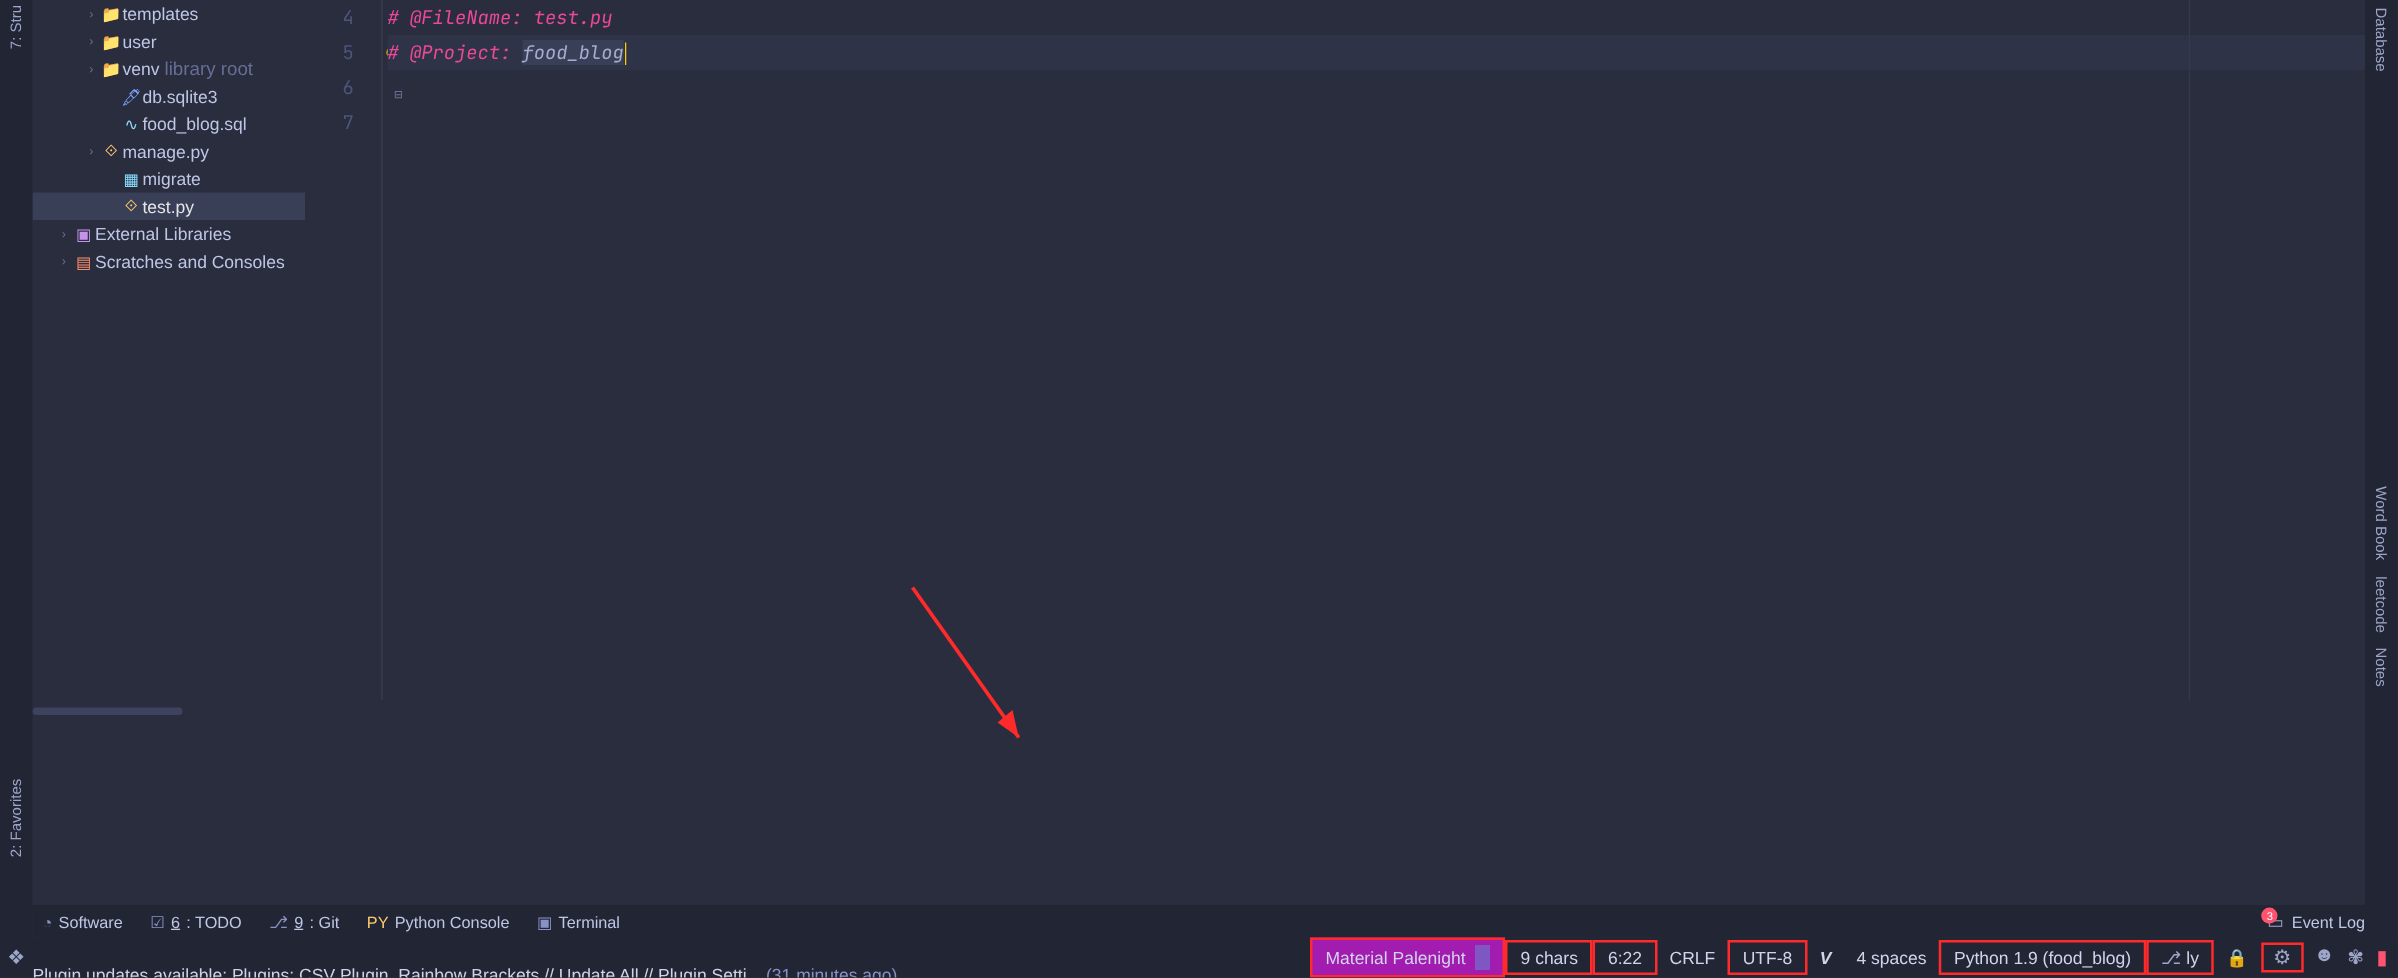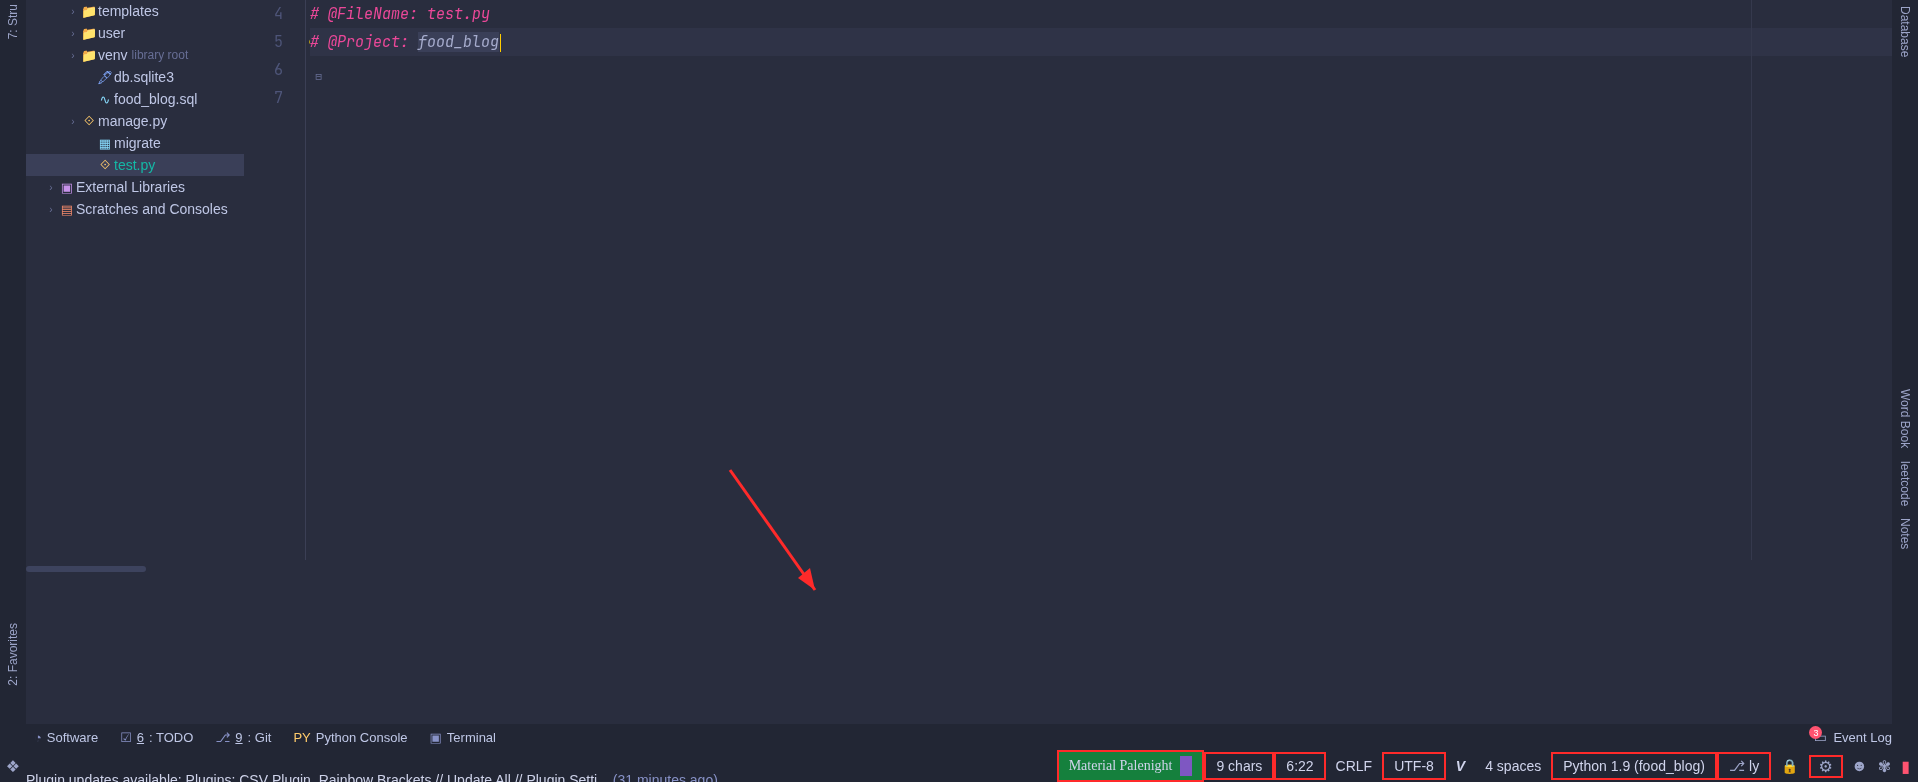--- a/index.html
+++ b/index.html
@@ -91,22 +91,22 @@
     text-align: center;
     font-size: 13px;
   }
   .folder-y { color: #ffcb6b; }
   .folder-b { color: #82aaff; }
   .py-ico { color: #ffcb6b; }
   .sql-ico { color: #89ddff; }
   .db-ico { color: #82aaff; }
   .lib-ico { color: #c792ea; }
   .scr-ico { color: #f78c6c; }
-  .hint-lib { color: #676e95; font-size: 12px; margin-left: 4px;}
-  .filename-sel { color: #14b8a6; }
+  .hint-lib { color: #676e95; font-size: 15px; margin-left: 4px;}
+  .filename-sel { color: #e5e5e5; }
   .tree-scrollbar {
     position: absolute;
     left: 26px; bottom: 210px;
     width: 120px; height: 6px;
     background: #4e5579;
     border-radius: 3px;
     opacity: .55;
   }
   
   .editor {
@@ -223,21 +223,21 @@
   }
   .status-bar .msg { white-space:nowrap; padding-right:6px;margin-top:28px;}
   .status-bar .msg .time { color:#8892c7; }
   .status-bar .spacer { flex:1; }
   .status-seg {
     padding: 4px 10px;
     color: #d0d4ec;
     display:flex;align-items:center;gap:4px;
   }
   .redbox { border: 2px solid #ff2a2a; }
-  .theme-seg { background:#15803d;font-family:Liberation Serif, serif; }
+  .theme-seg { background:#a21caf; }
   .accent-sq {
     width:12px;height:20px;background:#7e57c2;
     margin-left:4px;
   }
   .branch-ico { color:#9da5c9; }
   .lock-ico { color:#676e95; font-size:14px; }
   .tail-icons { display:flex;gap:10px;padding:0 8px; }
   .tail-icons span { font-size:16px;color:#9da5c9; }
   .tail-icons .pink { color:#ff5370; }
   

